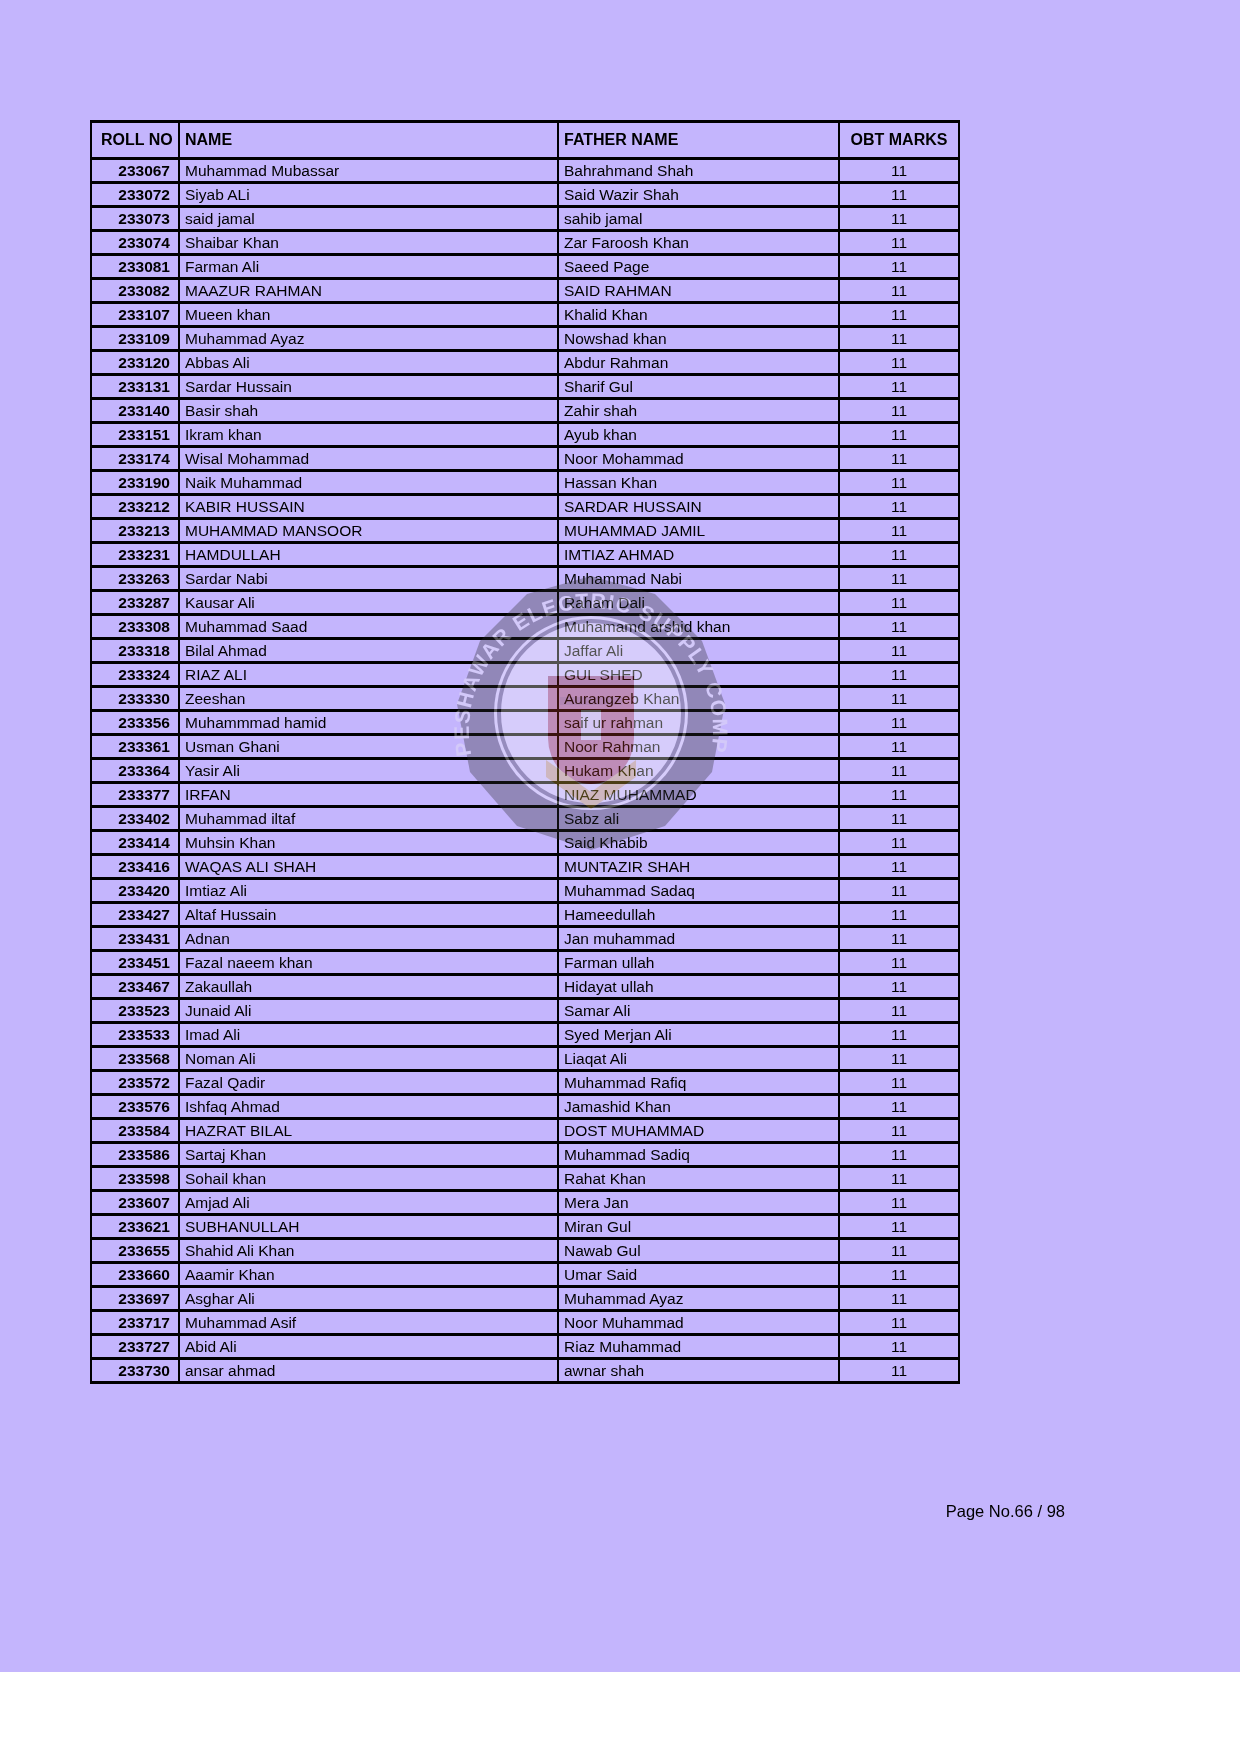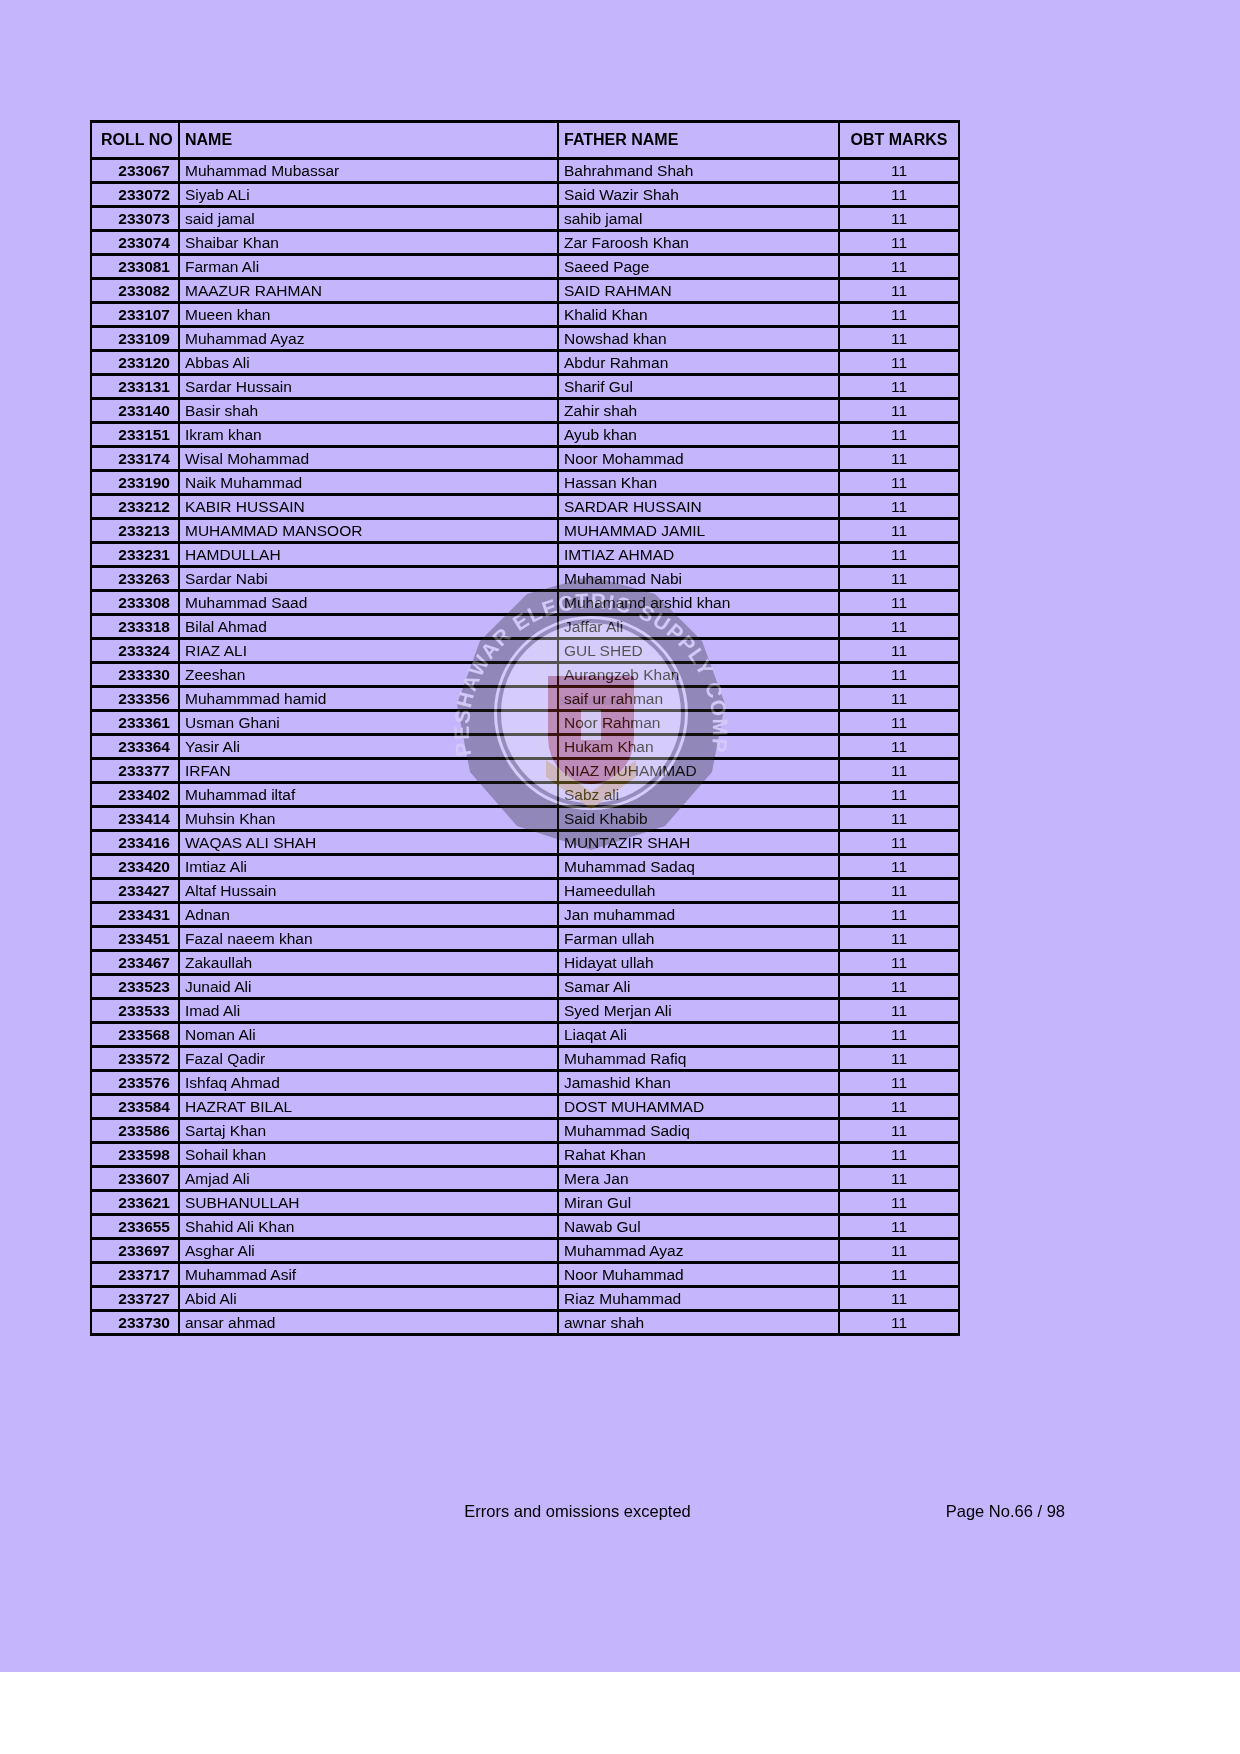--- a/index.html
+++ b/index.html
@@ -212,20 +212,26 @@
           <td class="cell-father">IMTIAZ AHMAD</td>
           <td class="cell-marks">11</td>
         </tr>
         <tr>
           <td class="cell-roll">233263</td>
           <td class="cell-name">Sardar Nabi</td>
           <td class="cell-father">Muhammad Nabi</td>
           <td class="cell-marks">11</td>
         </tr>
         <tr>
+          <td class="cell-roll">233287</td>
+          <td class="cell-name">Kausar Ali</td>
+          <td class="cell-father">Raham Dali</td>
+          <td class="cell-marks">11</td>
+        </tr>
+        <tr>
           <td class="cell-roll">233308</td>
           <td class="cell-name">Muhammad Saad</td>
           <td class="cell-father">Muhamamd arshid khan</td>
           <td class="cell-marks">11</td>
         </tr>
         <tr>
           <td class="cell-roll">233318</td>
           <td class="cell-name">Bilal Ahmad</td>
           <td class="cell-father">Jaffar Ali</td>
           <td class="cell-marks">11</td>
@@ -371,20 +377,26 @@
         <tr>
           <td class="cell-roll">233621</td>
           <td class="cell-name">SUBHANULLAH</td>
           <td class="cell-father">Miran Gul</td>
           <td class="cell-marks">11</td>
         </tr>
         <tr>
           <td class="cell-roll">233655</td>
           <td class="cell-name">Shahid Ali Khan</td>
           <td class="cell-father">Nawab Gul</td>
+          <td class="cell-marks">11</td>
+        </tr>
+        <tr>
+          <td class="cell-roll">233660</td>
+          <td class="cell-name">Aaamir Khan</td>
+          <td class="cell-father">Umar Said</td>
           <td class="cell-marks">11</td>
         </tr>
         <tr>
           <td class="cell-roll">233697</td>
           <td class="cell-name">Asghar Ali</td>
           <td class="cell-father">Muhammad Ayaz</td>
           <td class="cell-marks">11</td>
         </tr>
         <tr>
           <td class="cell-roll">233717</td>
@@ -417,17 +429,16 @@
     <text font-size="21" font-weight="bold" fill="#f2f2f2" letter-spacing="1.5" font-family="Liberation Sans, sans-serif">
       <textPath href="#wm-arc" startOffset="2">PESHAWAR ELECTRIC SUPPLY COMPANY</textPath>
     </text>
     <path d="M 98 104 h 86 v 62 a 43 46 0 0 1 -86 0 z" fill="#b23a2e"></path>
     <path d="M 98 104 h 86 v 10 h -86 z M 110 125 h 62 v 8 h -62 z" fill="#8e2a22"></path>
     <rect x="131" y="138" width="20" height="30" fill="#f5efe2"></rect>
     <path d="M 96 188 L 141 220 L 186 188 L 186 205 L 141 237 L 96 205 z" fill="#e4bd45"></path>
   </svg>
 
   <div class="footer">
-    <div class="footer-note">Errors and omissions excepted</div>
     <div class="page-number">Page No.66 / 98</div>
   </div>
 
 </div>
 
 </body></html>

